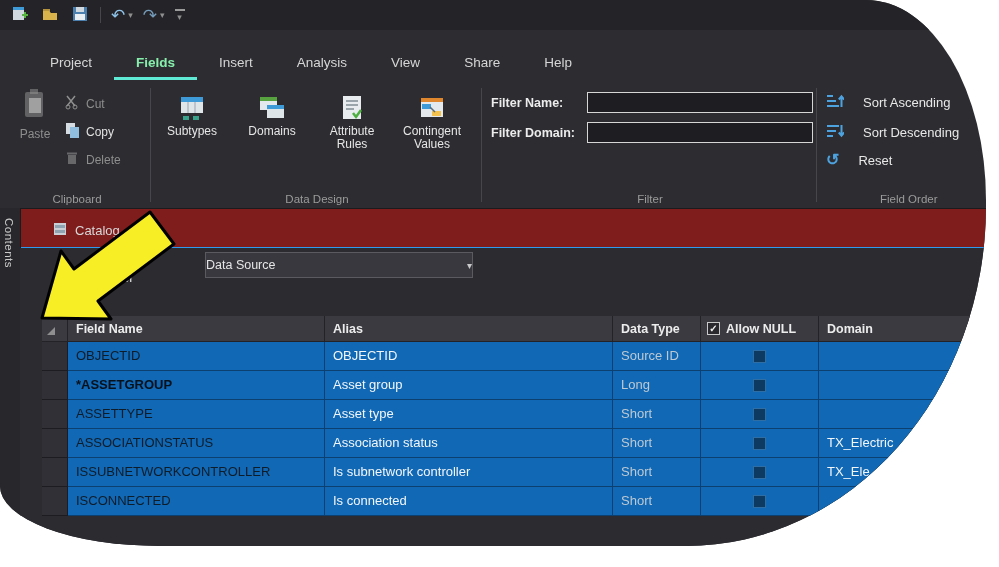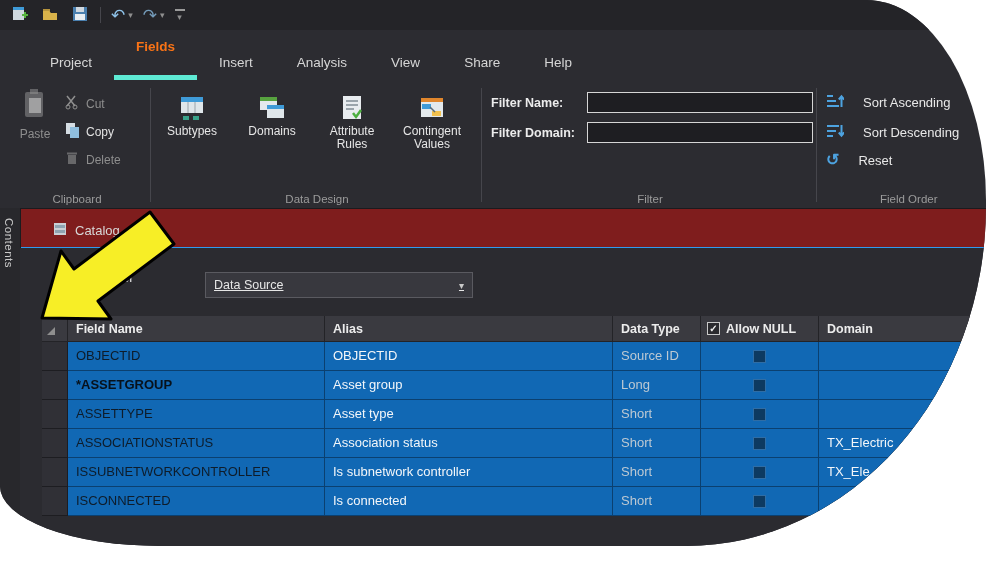--- a/index.html
+++ b/index.html
@@ -15,21 +15,21 @@
   .qat-btn{display:flex;align-items:center;gap:3px;cursor:default;}
   .undo-glyph{color:#8fc3ea;font-size:17px;line-height:1;}
   .undo-glyph.dim{color:#8fc3ea;opacity:.75;}
   .caret{color:#8f8f8f;font-size:9px;line-height:1;}
   .qat-sep{width:1px;height:16px;background:#46464c;}
   .qat-line{display:block;width:10px;height:2px;background:#9a9a9a;margin-bottom:2px;}
 
   
   .rtabs{position:absolute;top:44px;left:0;right:0;height:36px;display:flex;align-items:flex-end;padding-left:28px;}
   .rtab{color:#d6d6d6;font-size:13.5px;padding:0 22px 10px 22px;white-space:nowrap;}
-  .rtab.active{color:#f97316;font-weight:bold;border-bottom:5px solid #5eead4;padding-bottom:21px;}
+  .rtab.active{color:#86efac;font-weight:bold;border-bottom:3px solid #5eead4;padding-bottom:7px;}
 
   
   .rbody{position:absolute;top:82px;left:0;right:0;height:126px;}
   .rgroup-label{position:absolute;bottom:3px;left:0;right:0;text-align:center;font-size:11.5px;color:#9b9b9b;}
   .rsep{position:absolute;top:6px;bottom:6px;width:1px;background:#46464c;}
 
   .g-clip{position:absolute;left:4px;top:0;bottom:0;width:146px;}
   .paste-btn{position:absolute;left:8px;top:6px;width:46px;text-align:center;}
   .plabel{margin-top:4px;font-size:12px;color:#8e8e8e;}
   .mini-row{position:absolute;left:60px;display:flex;align-items:center;gap:6px;font-size:12px;white-space:nowrap;}
@@ -62,22 +62,22 @@
   .tab-close{margin-left:auto;color:#a9c7e0;font-size:15px;line-height:1;}
   .accent-line{position:absolute;left:0;right:0;bottom:0;height:2px;background:#2f9bf0;}
 
   
   .rail{position:absolute;left:0;top:208px;bottom:0;width:20px;background:#28282c;border-right:1px solid #1b1b1e;}
   .rail-label{position:absolute;top:10px;left:3px;writing-mode:vertical-rl;font-size:11.5px;color:#c9c9c9;letter-spacing:.5px;}
 
   
   .pane{position:absolute;left:20px;top:248px;right:0;bottom:0;background:#2b2b30;}
   .cl-label{position:absolute;left:34px;top:22px;font-size:13px;color:#e8e8e8;}
-  .dropdown{position:absolute;left:185px;top:24px;width:268px;height:26px;background:#38383e;border:1px solid #5a5a60;
-            display:flex;align-items:center;padding:0 8px;color:#e6e6e6;font-size:12.5px;box-sizing:border-box;text-decoration:underline;}
+  .dropdown{position:absolute;left:185px;top:4px;width:268px;height:26px;background:#38383e;border:1px solid #5a5a60;
+            display:flex;align-items:center;padding:0 0;color:#e6e6e6;font-size:12.5px;box-sizing:border-box;}
   .dd-caret{margin-left:auto;color:#c9c9c9;font-size:10px;}
 
   
   .ftable{position:absolute;left:22px;top:68px;width:1030px;}
   .tr{display:grid;grid-template-columns:26px 257px 288px 88px 118px 243px;}
   .th{height:26px;background:#3a3a40;color:#ececec;font-size:12.5px;font-weight:bold;line-height:26px;
       padding-left:8px;border-right:1px solid #232327;border-bottom:1px solid #232327;box-sizing:border-box;
       white-space:nowrap;overflow:hidden;}
   .th.nullh{display:flex;align-items:center;gap:6px;padding-left:6px;}
   .th.corner{padding:0;position:relative;}

